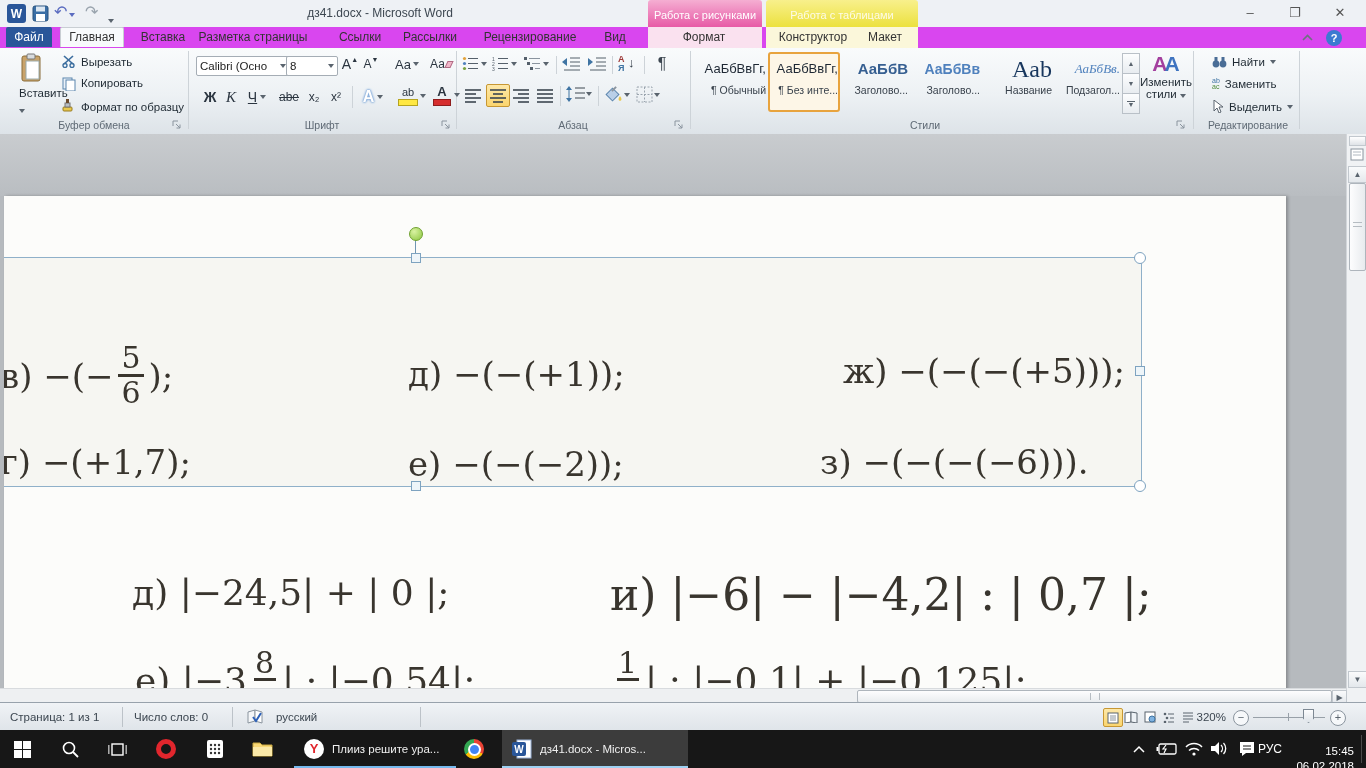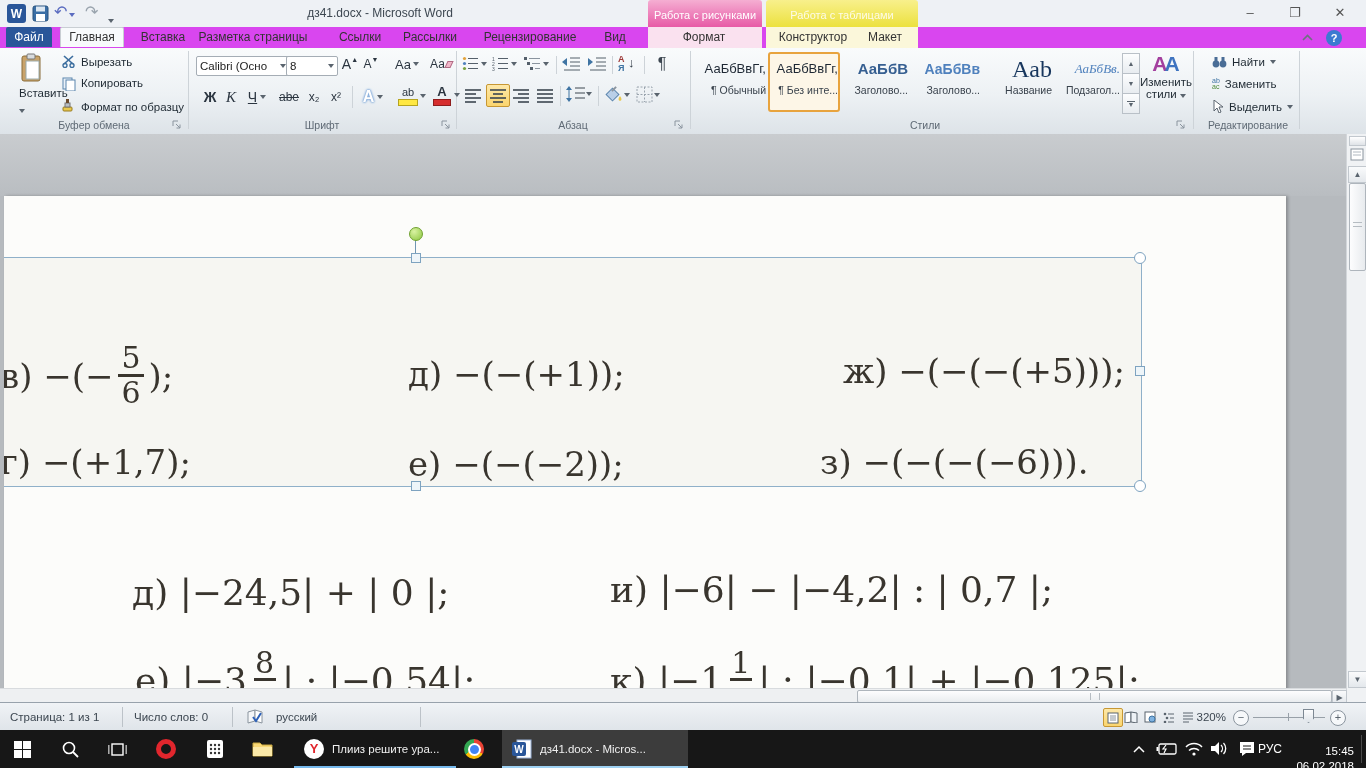--- a/index.html
+++ b/index.html
@@ -407,32 +407,31 @@
       <span>);</span>
     </div>
     <div class="mrow" style="left:404px;top:158px;font-size:34px">д) −(−(+1));</div>
     <div class="mrow" style="left:839px;top:155px;font-size:34px">ж) −(−(−(+5)));</div>
 
     <div class="mrow" style="left:-4px;top:246px;font-size:34px">г) −(+1,7);</div>
     <div class="mrow" style="left:404px;top:248px;font-size:34px">е) −(−(−2));</div>
     <div class="mrow" style="left:816px;top:246px;font-size:34px">з) −(−(−(−6))).</div>
 
     <div class="mrow" style="left:128px;top:376px;font-size:36px">д) |−24,5| + | 0 |;</div>
-    <div class="mrow" style="left:606px;top:373px;font-size:36px">и) |−6| − |−4,2| : | 0,7 |;</div>
+    <div class="mrow" style="left:606px;top:373px;font-size:44px">и) |−6| − |−4,2| : | 0,7 |;</div>
 
     <div class="mrow" style="left:131px;top:449px;height:70px;font-size:36px">
       <span>е) |−3</span>
       <span class="frac">
         <span class="num">8</span>
         <span class="den"></span>
       </span>
       <span>| · |−0,54|;</span>
     </div>
     <div class="mrow" style="left:606px;top:449px;height:70px;font-size:36px">
-      <span>к) |−1</span>
       <span class="frac">
         <span class="num">1</span>
         <span class="den"></span>
       </span>
       <span>| : |−0,1| + |−0,125|;</span>
     </div>
 
     <div class="ab" style="left:411px;top:44px;width:1px;height:17px;background:#6f96b2"></div>
     <div class="ab" style="left:405px;top:31px;width:12px;height:12px;border-radius:50%;background:radial-gradient(circle at 35% 30%,#d9f2a2,#8cc63f);border:1px solid #6fa12e"></div>
     <div class="h-sq" style="left:407px;top:57px"></div>

